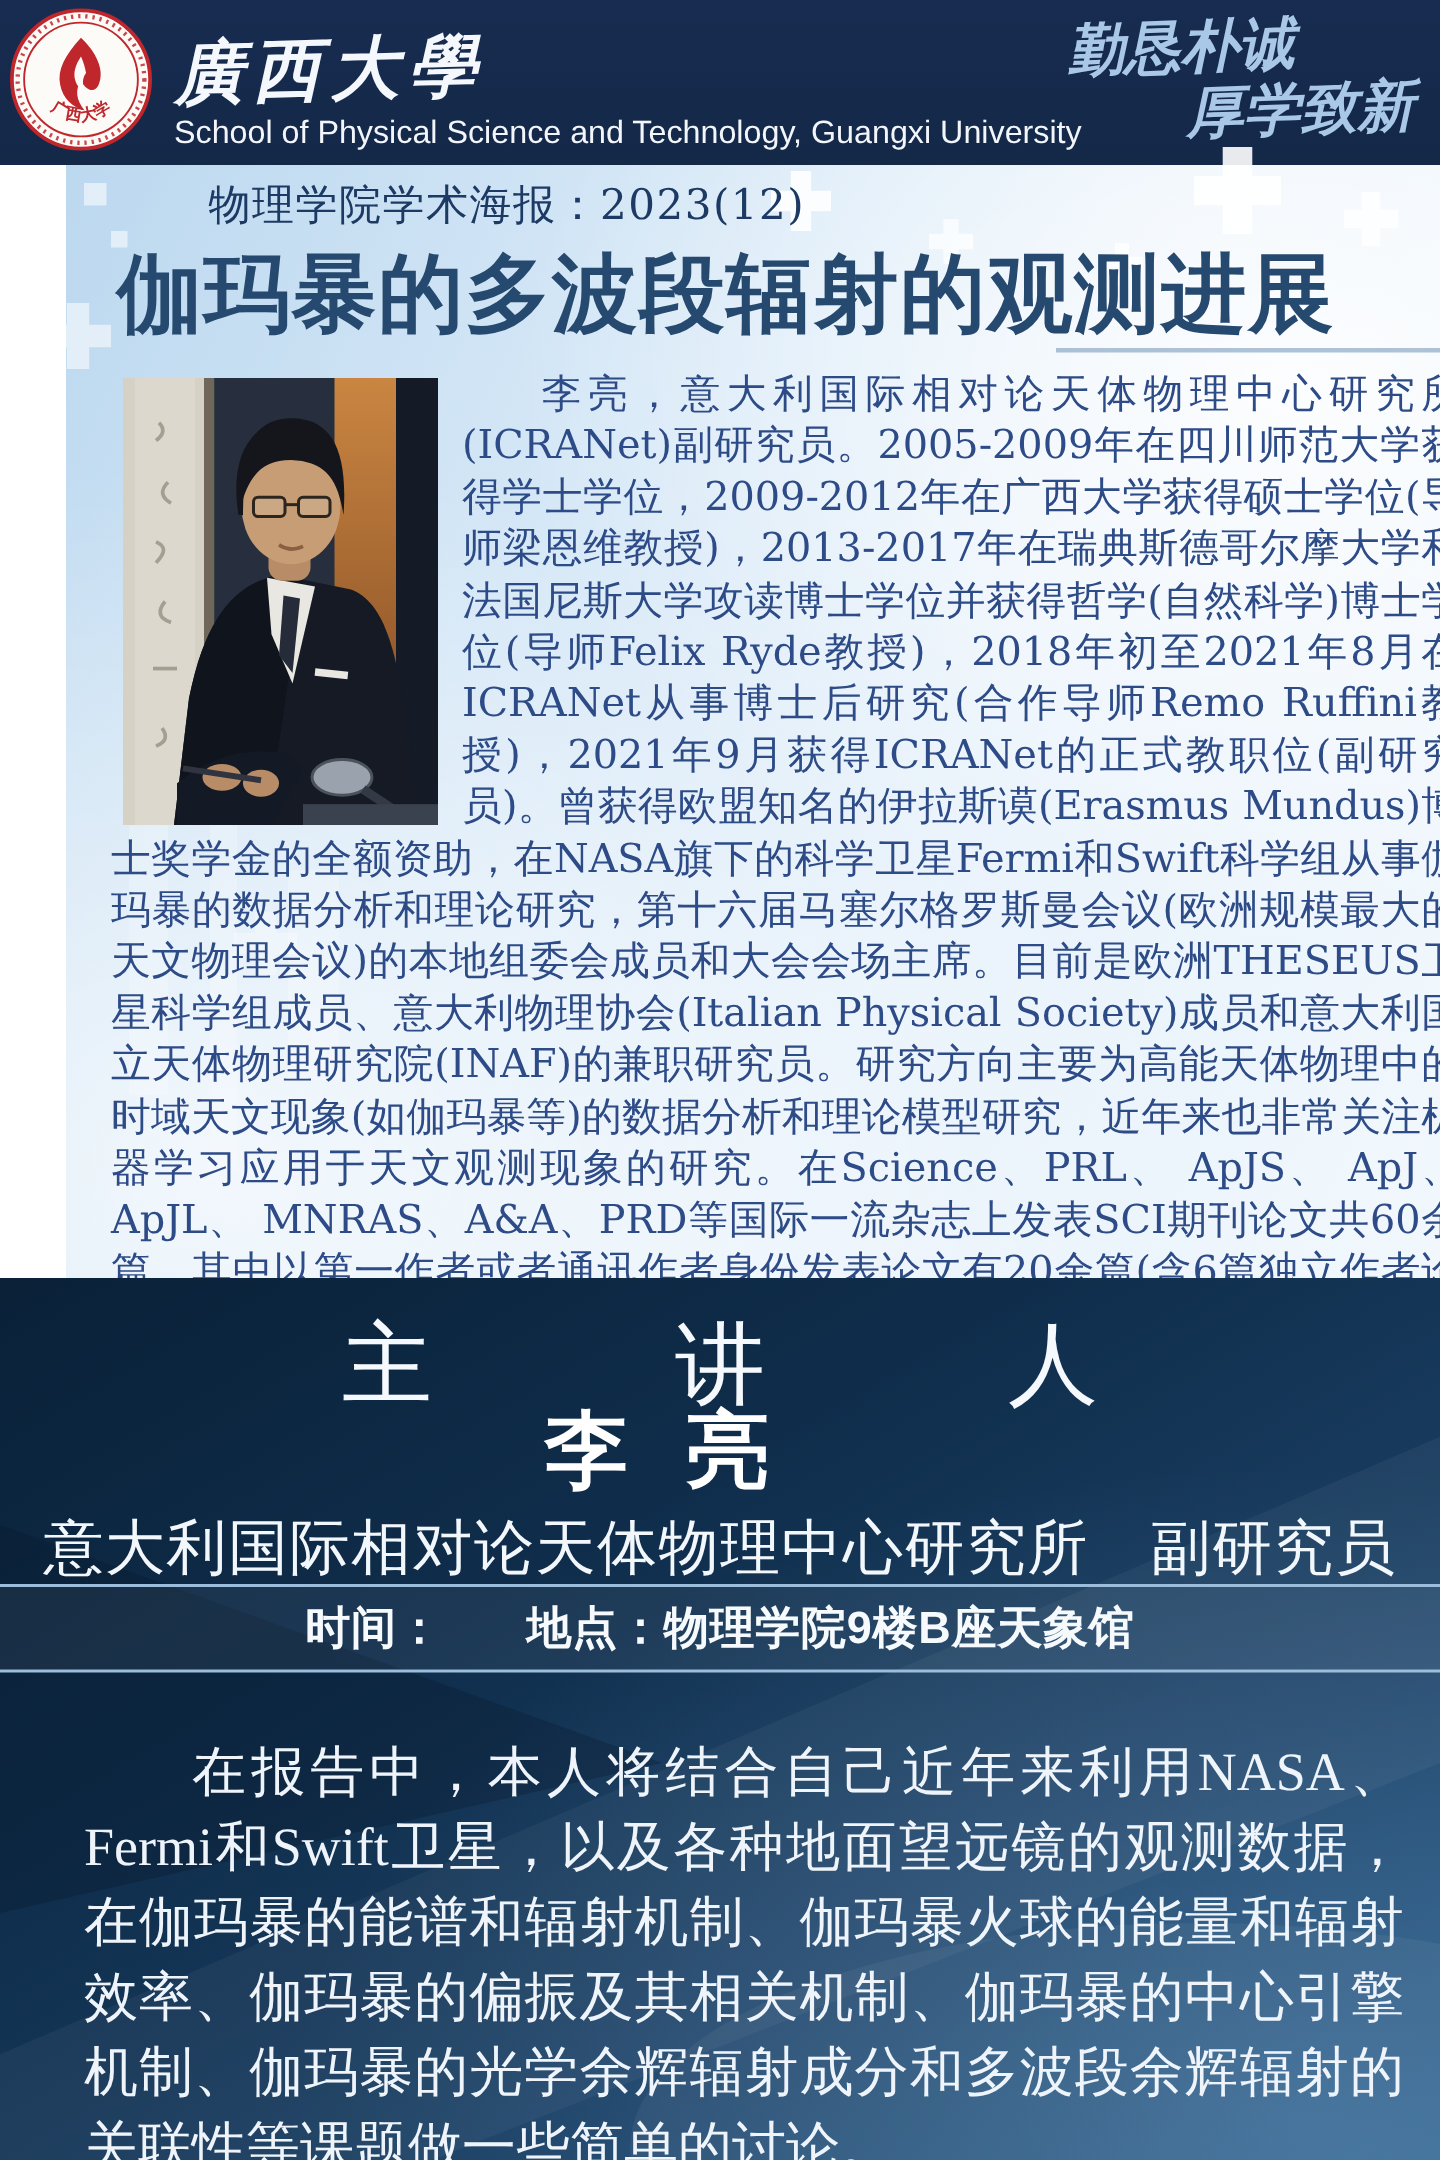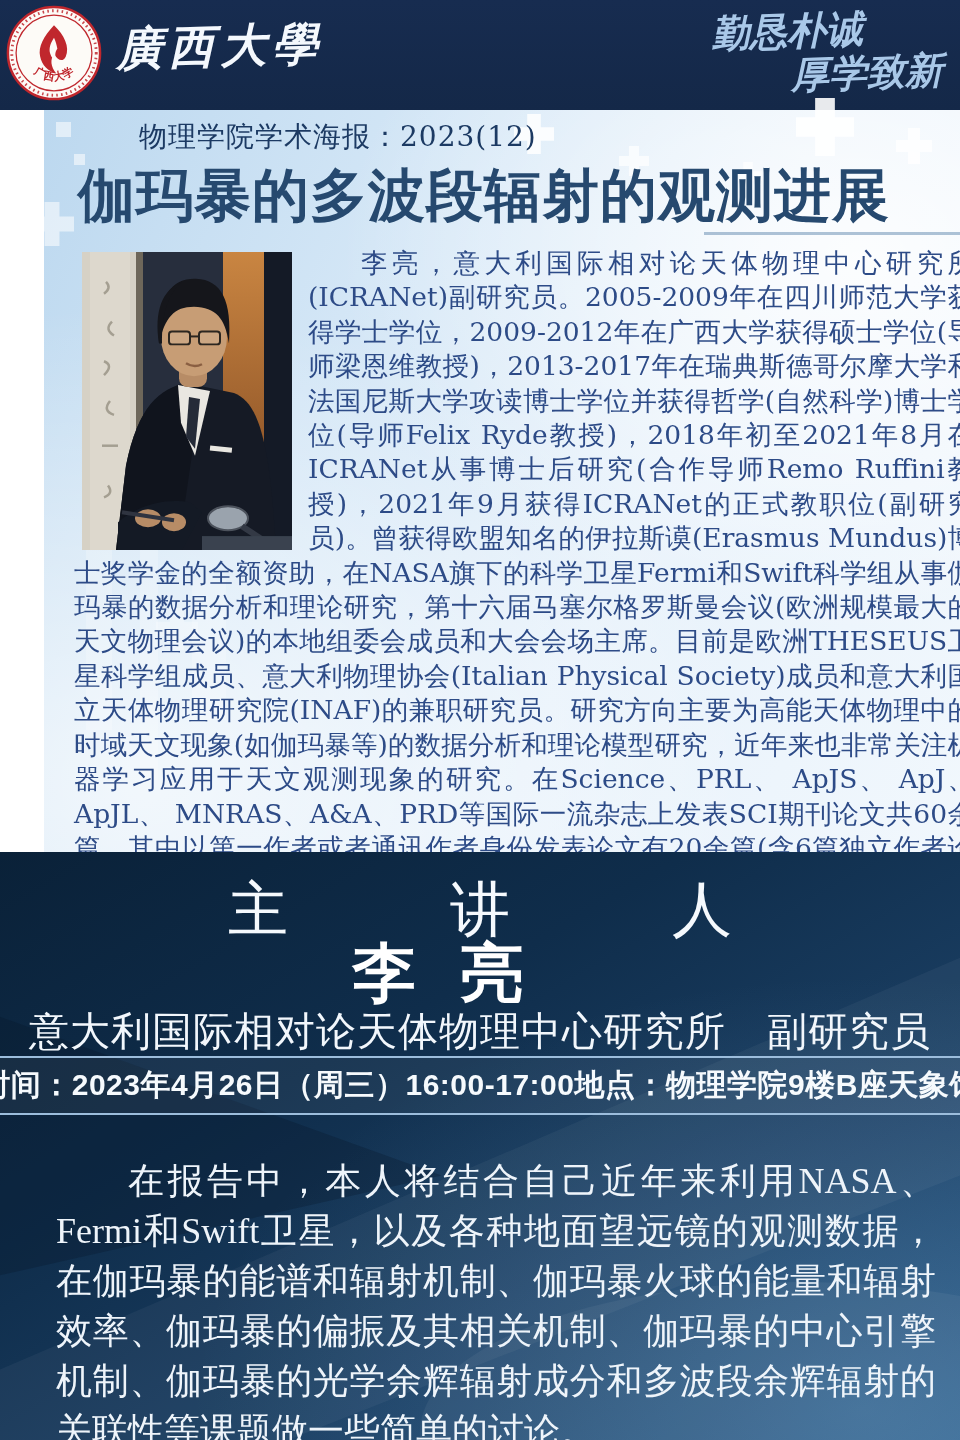--- a/index.html
+++ b/index.html
@@ -54,21 +54,21 @@
        clip-path:polygon(100% 18%,100% 55%,30% 100%,0 100%,0 88%);}
   .sw2{left:0;top:0;width:960px;height:588px;background:rgba(8,20,38,.28);
        clip-path:polygon(0 28%,46% 55%,0 72%);}
   .sw3{left:420px;top:430px;width:760px;height:300px;border-radius:50%;
        background:rgba(255,255,255,.05);}
 
   .spk-heading{position:absolute;left:0;top:18px;width:960px;text-align:center;
                font-size:60px;letter-spacing:2.7em;padding-left:2.7em;box-sizing:border-box;
                color:#f5f9fd;}
   .spk-name{position:absolute;left:0;top:78px;width:876px;text-align:center;
-            font-size:64px;font-weight:bold;letter-spacing:.68em;padding-left:.68em;
+            font-size:56px;font-weight:bold;letter-spacing:.68em;padding-left:.68em;
             box-sizing:border-box;color:#ffffff;}
   .spk-affil{position:absolute;left:0;top:152px;width:960px;text-align:center;
              font-size:40px;color:#f2f7fc;font-family:Liberation Mono, monospace;letter-spacing:1px;}
   .rule{position:absolute;left:0;width:960px;height:2px;background:#9cbddc;}
   .rule1{top:204px;} .rule2{top:261px;}
   .timebar{position:absolute;left:0;top:206px;width:960px;height:55px;
            background:rgba(255,255,255,.055);display:flex;align-items:center;
            justify-content:center;font-size:30px;font-weight:bold;color:#f6fafd;
            letter-spacing:.5px;white-space:nowrap;}
   .timebar .gap{display:inline-block;width:56px;}
@@ -92,20 +92,21 @@
                C66.8 43.5 60.5 31 50 21 Z" fill="#c0272d"></path>
       <path d="M50 34 C46 40 44.5 45.5 46 50.5 C47 54.5 50 57.5 53.5 58.5
                C50.5 54 50.8 49 53.5 45.5 C52.8 41.5 51.8 38 50 34 Z" fill="#fdfbf7"></path>
       <path id="seal-arc" d="M21 60 A 32 32 0 0 0 79 60" fill="none"></path>
       <text font-size="11.5" fill="#c0272d" font-weight="bold">
         <textPath href="#seal-arc" startOffset="50%" text-anchor="middle">广西大学</textPath>
       </text>
     </svg>
   </div>
   <div class="uni-name">廣西大學</div>
+  <div class="school-en">School of Physical Science and Technology, Guangxi University</div>
   <div class="motto">
     <span class="l1">勤恳朴诚</span>
     <span class="l2">厚学致新</span>
   </div>
 </div>
 
 <div class="lightbody">
 
   <div class="plus" style="left:470px;top:4px;width:40px;height:40px;--o:.85"></div>
   <div class="plus" style="left:575px;top:36px;width:30px;height:30px;--o:.7"></div>
@@ -186,21 +187,20 @@
   <div class="swoosh sw2"></div>
   <div class="swoosh sw3"></div>
 
   <div class="spk-heading">主讲人</div>
   <div class="spk-name">李亮</div>
   <div class="spk-affil">意大利国际相对论天体物理中心研究所　副研究员</div>
 
   <div class="rule rule1"></div>
   <div class="timebar">
     <span>时间：</span>
-      <span>2023年4月26日（周三）16:00-17:00</span>
       <span class="gap"></span>
       <span>地点：</span>
       <span>物理学院9楼B座天象馆</span>
   </div>
   <div class="rule rule2"></div>
 
   <p class="abstract">在报告中，本人将结合自己近年来利用NASA、Fermi和Swift卫星，以及各种地面望远镜的观测数据，在伽玛暴的能谱和辐射机制、伽玛暴火球的能量和辐射效率、伽玛暴的偏振及其相关机制、伽玛暴的中心引擎机制、伽玛暴的光学余辉辐射成分和多波段余辉辐射的关联性等课题做一些简单的讨论。</p>
 
 </div>
 

